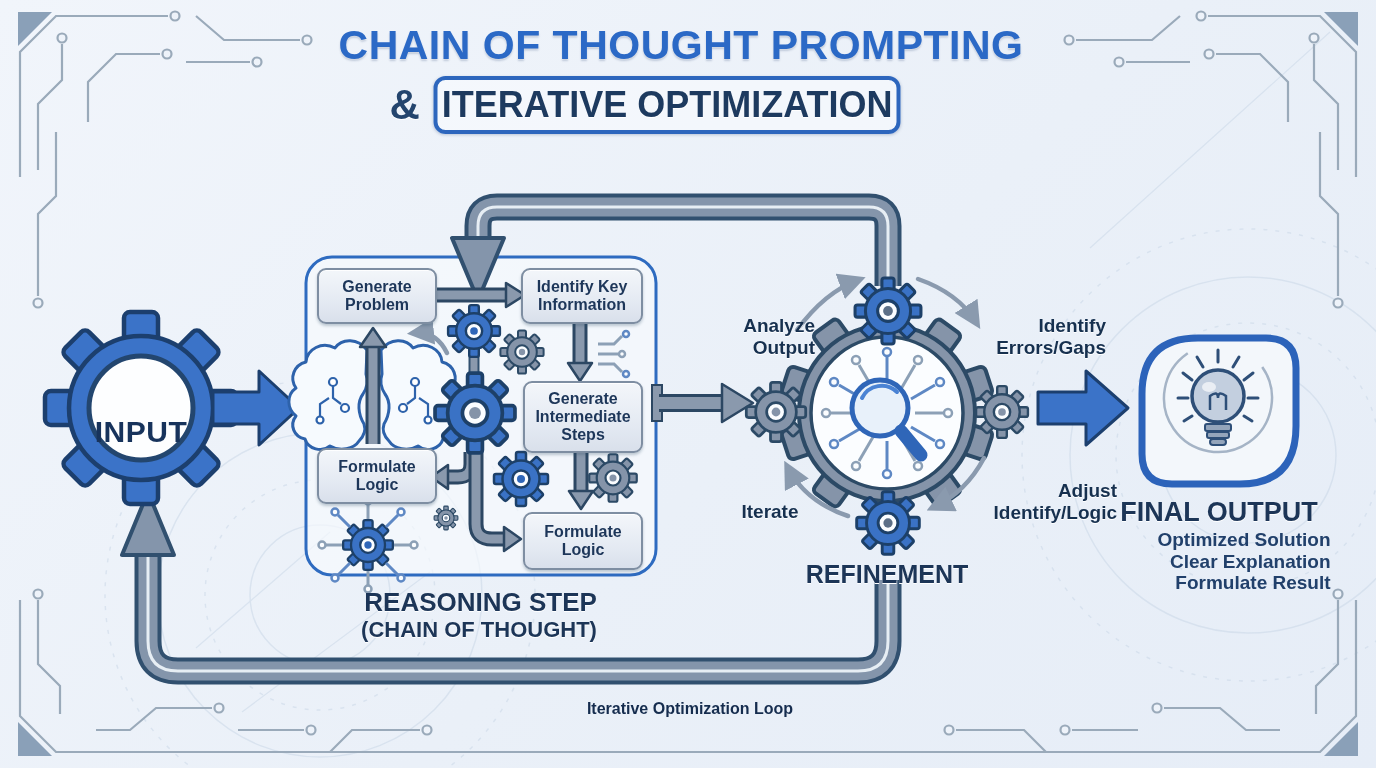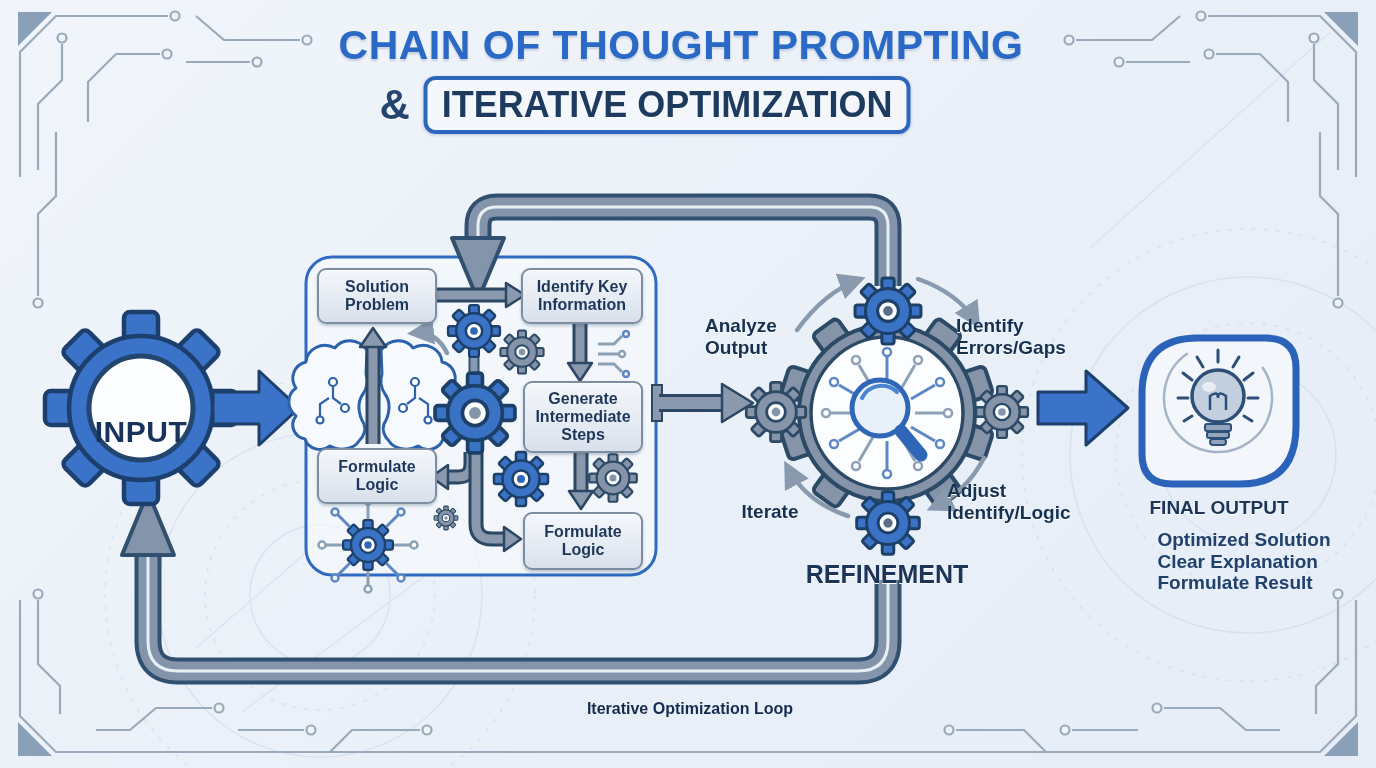--- a/index.html
+++ b/index.html
@@ -1,38 +1,38 @@
 <!DOCTYPE html>
 <html><head>
 <meta charset="utf-8">
 <style>
   html,body{margin:0;padding:0;}
   .stage{position:relative;width:1376px;height:768px;overflow:hidden;
          background:linear-gradient(135deg,#f1f5fb 0%,#eaf0f8 55%,#e6edf7 100%);
          font-family:"Liberation Sans",sans-serif;}
   svg.gfx{position:absolute;left:0;top:0;z-index:1;}
   .txt{position:absolute;z-index:2;}
-  .lbl{position:absolute;text-align:left;color:#1d3659;}
+  .lbl{position:absolute;text-align:right;color:#1d3659;}
   .title1{font-size:41px;font-weight:700;color:#2b69c6;letter-spacing:.5px;
           text-shadow:0 2px 2px rgba(30,60,110,.22),0 1px 0 #ffffff;white-space:nowrap;}
   .title2{display:flex;align-items:center;gap:14px;}
   .amp{font-size:42px;font-weight:700;color:#24456e;text-shadow:0 1px 0 #fff;}
   .hibox{font-size:36px;font-weight:700;color:#1d3a5f;border:4px solid #2d66bd;border-radius:12px;
-         padding:4px 14px;background:rgba(250,252,255,.55);white-space:nowrap;
+         padding:4px 4px;background:rgba(250,252,255,.55);white-space:nowrap;
          text-shadow:0 1px 0 #fff;box-shadow:0 1px 3px rgba(30,60,110,.25);}
   .stepbox{position:absolute;display:flex;align-items:center;justify-content:center;text-align:center;
            background:linear-gradient(180deg,#f3f6fa 0%,#e3e9f2 65%,#d9e0eb 100%);
            border:2px solid #7e8ea2;border-radius:9px;
            box-shadow:0 2px 3px rgba(44,74,102,.28),inset 0 1px 0 rgba(255,255,255,.85);
            font-size:16px;line-height:1.12;font-weight:700;color:#1d3659;}
   .cap1{font-size:26px;font-weight:800;line-height:1.12;color:#1c3557;text-shadow:0 1px 0 #fff;white-space:nowrap;}
   .cap2{font-size:22px;font-weight:800;color:#1c3557;text-shadow:0 1px 0 #fff;white-space:nowrap;}
   .rlabel{font-size:19px;font-weight:700;line-height:1.15;color:#16304f;text-shadow:0 1px 0 #fff;}
   .bigcap{font-size:25px;font-weight:800;color:#1c3557;text-shadow:0 1px 0 #fff;white-space:nowrap;}
-  .fotitle{font-size:19px;font-weight:800;color:#1c3557;text-shadow:0 1px 0 #fff;white-space:nowrap;}
+  .fotitle{font-size:27px;font-weight:800;color:#1c3557;text-shadow:0 1px 0 #fff;white-space:nowrap;}
   .foline{font-size:19px;font-weight:700;color:#21406b;line-height:1.14;white-space:nowrap;}
   .inputlbl{font-size:30px;font-weight:800;color:#17335c;letter-spacing:.5px;margin-top:24px;}
   .looplbl{font-size:16px;font-weight:700;color:#152c4e;white-space:nowrap;}
   
   .trace polyline,.trace path{fill:none;stroke:#9aaaba;stroke-width:2.2;}
   .trace circle{fill:#eef3fa;stroke:#9aaaba;stroke-width:2.2;}
   .trace polygon{fill:#8aa0b8;stroke:none;}
   .faint{opacity:.5;}
   .faint circle{fill:none;stroke:#c8d6e6;stroke-width:1.5;}
   .faint line{stroke:#c8d6e6;stroke-width:1.3;}
@@ -336,36 +336,38 @@
 <div class="txt" style="left:0;top:0;width:0;height:0;">
   <div class="lbl title1" style="left:681px;top:22px;transform:translateX(-50%);">CHAIN OF THOUGHT PROMPTING</div>
   <div class="lbl title2" style="left:645px;top:76px;transform:translateX(-50%);">
     <span class="amp">&amp;</span>
     <span class="hibox">ITERATIVE OPTIMIZATION</span>
   </div>
 
   <div class="lbl inputlbl" style="left:141px;top:408px;transform:translate(-50%,-50%);">INPUT</div>
 
   <div class="stepbox" style="left:317px;top:268px;width:116px;height:52px;">
-        <span>Solution Problem</span>
+        <span>Generate Problem</span>
       </div>
   <div class="stepbox" style="left:521px;top:268px;width:118px;height:52px;align-items:center;">
         <span>Identify Key Information</span>
       </div>
   <div class="stepbox" style="left:523px;top:381px;width:116px;height:68px;">
         <span>Generate Intermediate Steps</span>
       </div>
   <div class="stepbox" style="left:317px;top:448px;width:116px;height:52px;">
         <span>Formulate Logic</span>
       </div>
   <div class="stepbox" style="left:523px;top:512px;width:116px;height:54px;">
         <span>Formulate Logic</span>
       </div>
 
   <div class="lbl" style="left:479px;top:588px;transform:translateX(-50%);">
+    <div class="cap1">REASONING STEP</div>
+    <div class="cap2">(CHAIN OF THOUGHT)</div>
   </div>
 
   <div class="lbl rlabel" style="left:760px;top:337px;width:110px;transform:translate(-50%,-50%);">Analyze Output</div>
   <div class="lbl rlabel" style="left:1031px;top:337px;width:150px;transform:translate(-50%,-50%);">Identify Errors/Gaps</div>
   <div class="lbl rlabel" style="left:770px;top:512px;transform:translate(-50%,-50%);white-space:nowrap;">Iterate</div>
   <div class="lbl rlabel" style="left:1032px;top:502px;width:170px;transform:translate(-50%,-50%);">Adjust Identify/Logic</div>
   <div class="lbl bigcap" style="left:887px;top:574px;transform:translate(-50%,-50%);">REFINEMENT</div>
 
   <div class="lbl fotitle" style="left:1219px;top:497px;transform:translateX(-50%);">FINAL OUTPUT</div>
   <div class="lbl" style="left:1244px;top:529px;transform:translateX(-50%);">

